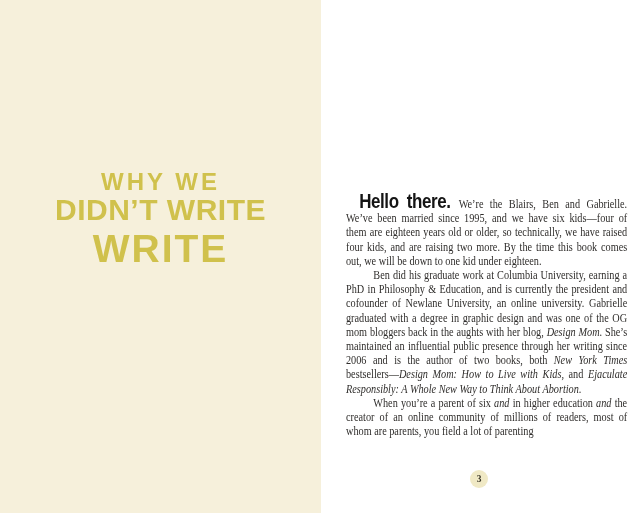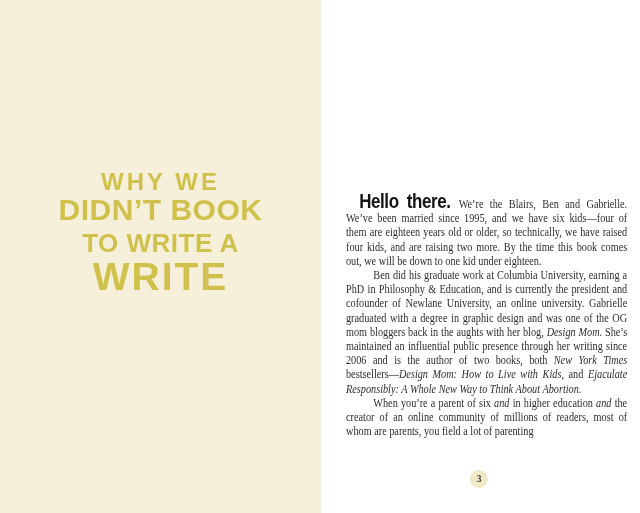--- a/index.html
+++ b/index.html
@@ -81,22 +81,21 @@
   }
 </style>
 </head>
 <body>
 
 <div class="spread">
 
   <div class="page left">
     <div class="title">
       <div class="t1">WHY WE</div>
-      <div class="t2">DIDN’T BOOK</div>
-      <div class="t3">TO WRITE A</div>
+      <div class="t2">DIDN’T WRITE</div>
       <div class="t5">WRITE</div>
     </div>
   </div>
 
   <div class="page right">
     <div class="text">
         <p class="first"><span class="opening">Hello there. </span><span>We’re the Blairs, Ben and Gabrielle. We’ve been married since 1995, and we have six kids—four of them are eighteen years old or older, so technically, we have raised four kids, and are raising two more. By the time this book comes out, we will be down to one kid under eighteen.</span></p>
         <p class=""><span>Ben did his graduate work at Columbia University, earning a PhD in Philosophy &amp; Education, and is currently the presi­dent and cofounder of Newlane University, an online univer­sity. Gabrielle graduated with a degree in graphic design and was one of the OG mom bloggers back in the aughts with her blog, </span><span class="italic">Design Mom</span><span>. She’s maintained an influential public pres­ence through her writing since 2006 and is the author of two books, both </span><span class="italic">New York Times</span><span> bestsellers—</span><span class="italic">Design Mom: How to Live with Kids</span><span>, and </span><span class="italic">Ejaculate Responsibly: A Whole New Way to Think About Abortion</span><span>.</span></p>
         <p class=""><span>When you’re a parent of six </span><span class="italic">and</span><span> in higher education </span><span class="italic">and</span><span> the creator of an online community of millions of read­ers, most of whom are parents, you field a lot of parenting</span></p>
       </div>

